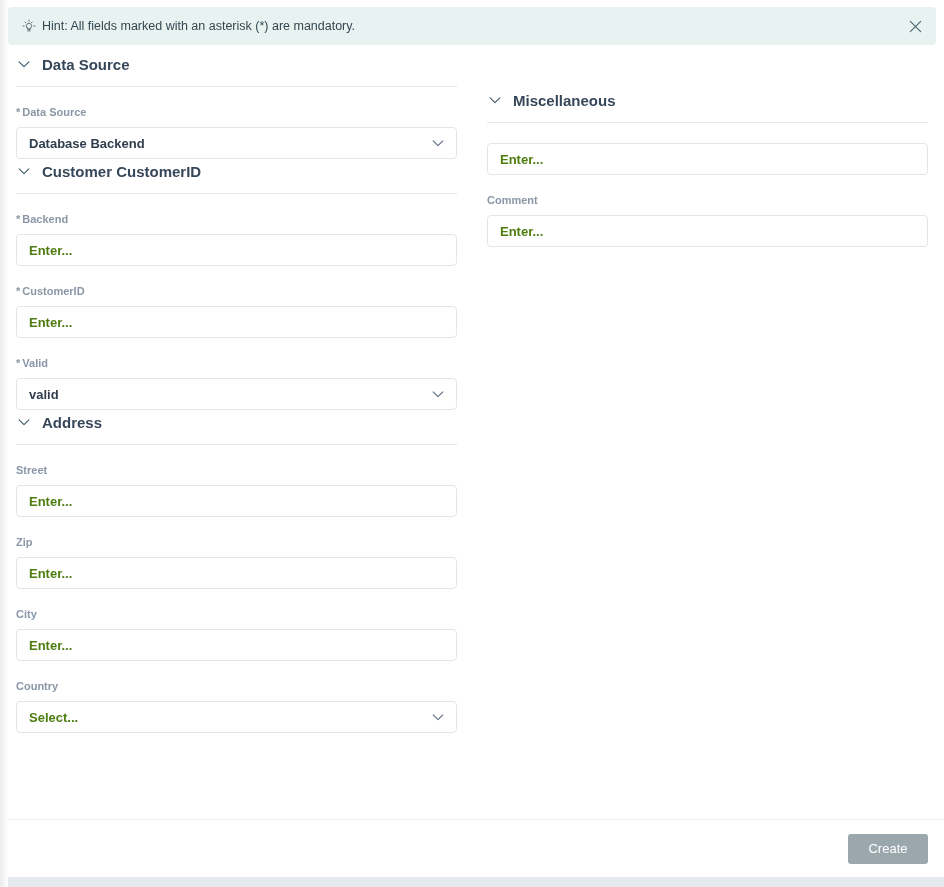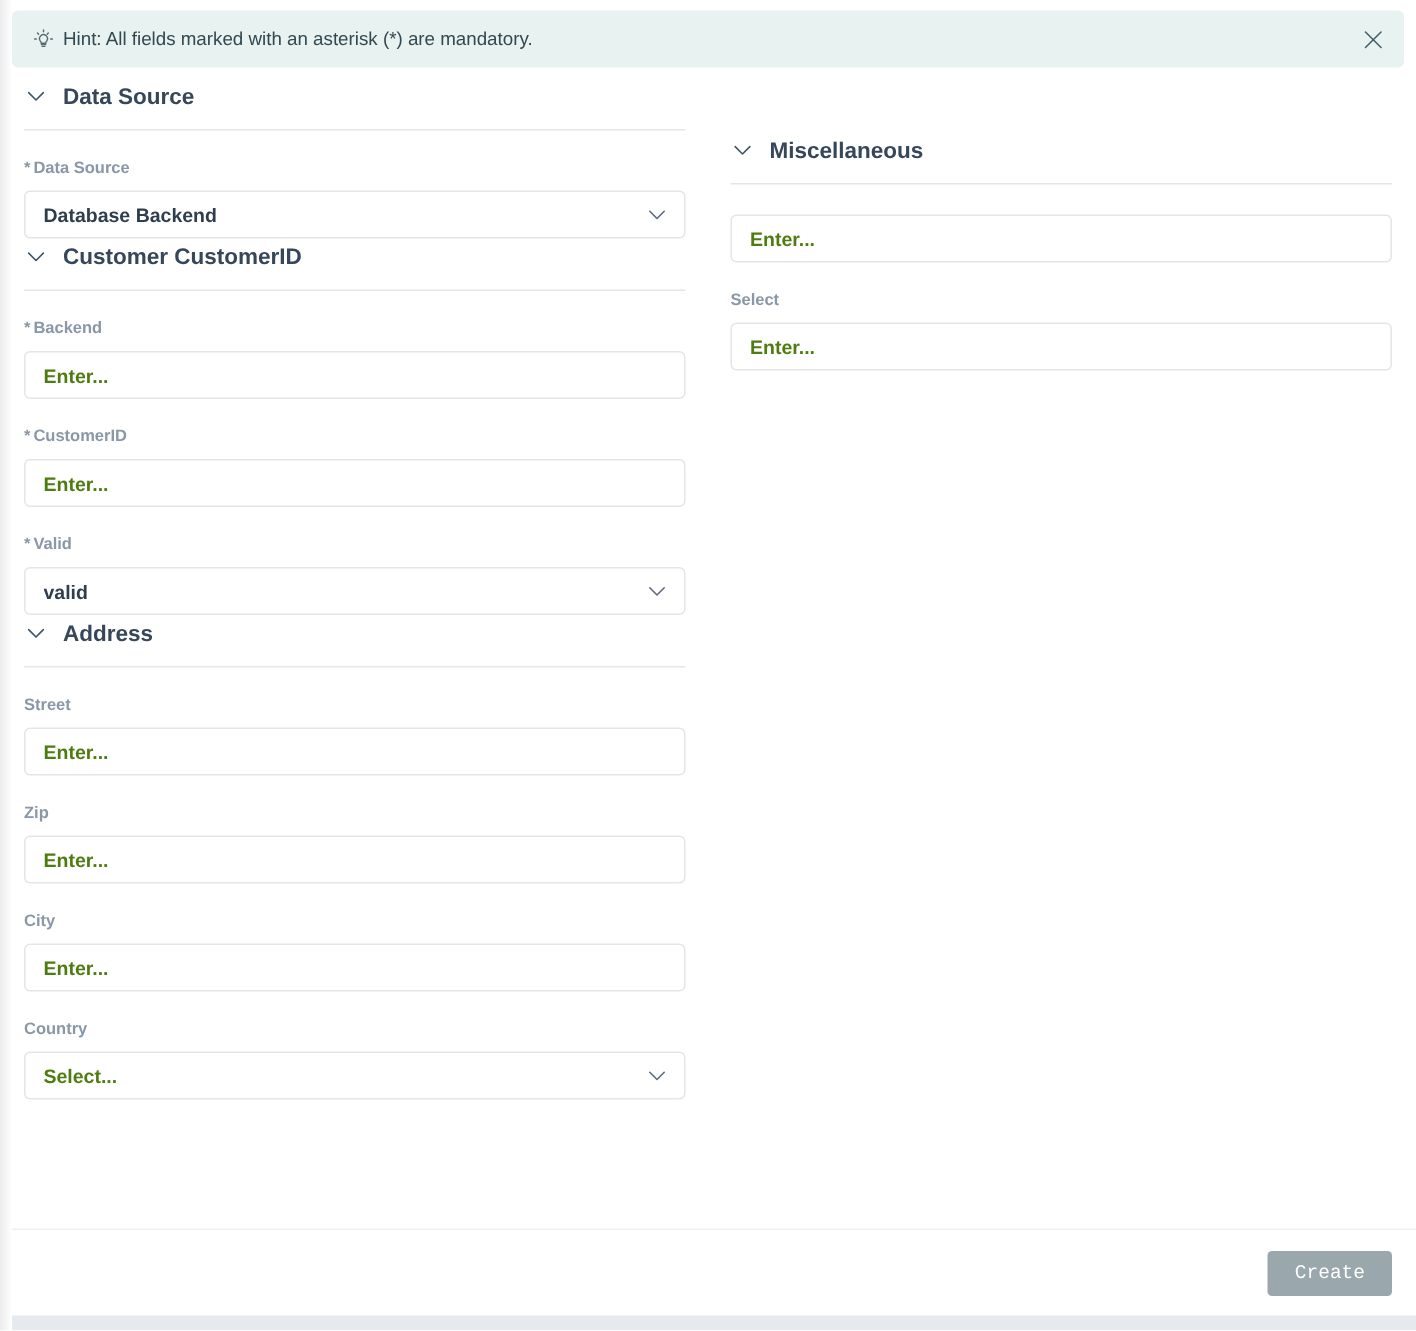--- a/index.html
+++ b/index.html
@@ -148,21 +148,21 @@
   }
   .btn-create {
     min-width: 80px;
     height: 30px;
     padding: 0 18px;
     border: none;
     border-radius: 3px;
     background: #9aa8ae;
     color: #ffffff;
     font-size: 13px;
-    font-family: Liberation Mono, monospace;
+    font-family: Liberation Sans, sans-serif;
     cursor: default;
     display: flex; align-items: center; justify-content: center;
   }
   .bottom-strip {
     position: absolute;
     left: 0; right: 0; bottom: 0;
     height: 10px;
     background: #e6e9ee;
   }
   .edge-fade-left {
@@ -303,21 +303,21 @@
           </span>
           <span class="section-title">Miscellaneous</span>
         </div>
         <div class="section-rule"></div>
         <div class="field">
           <div class="control">
             <span class="control-value placeholder">Enter...</span>
           </div>
         </div>
         <div class="field">
-          <div class="field-label"><span>Select</span></div>
+          <div class="field-label"><span>Comment</span></div>
           <div class="control">
             <span class="control-value placeholder">Enter...</span>
           </div>
         </div>
       </div>
     </div>
 
   <div class="footer">
     <button class="btn-create">Create</button>
   </div>

